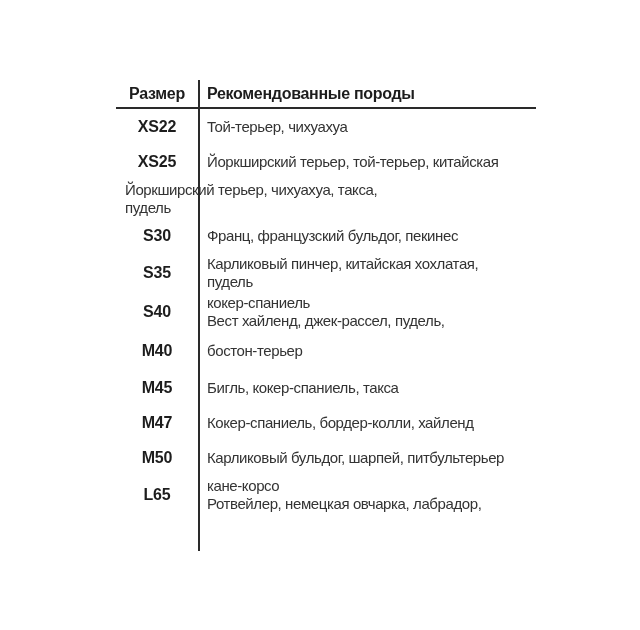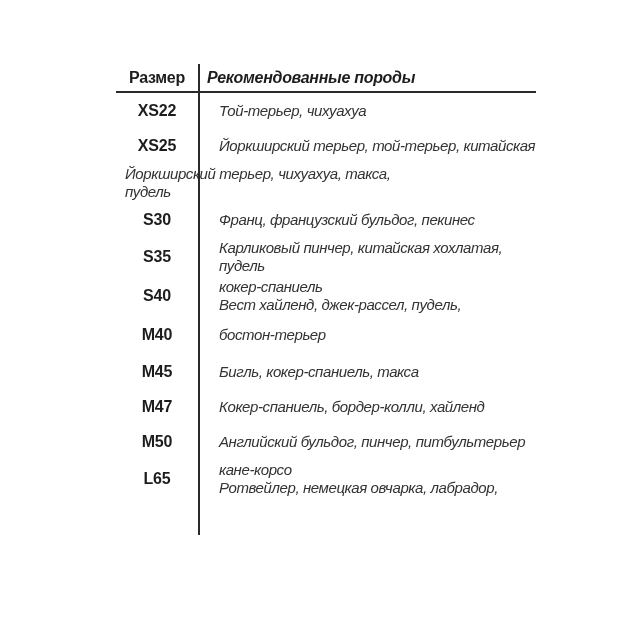--- a/index.html
+++ b/index.html
@@ -16,21 +16,21 @@
   }
   .page {
     position: absolute;
     width: 640px;
     height: 630px;
     background: #ffffff;
   }
   .size-table {
     position: absolute;
     left: 116px;
-    top: 64px;
+    top: 80px;
     width: 420px;
   }
   
   .vline {
     position: absolute;
     left: 82px;
     top: 0;
     width: 2px;
     height: 471px;
     background: #2a2a2a;
@@ -48,33 +48,31 @@
     align-items: center;
     justify-content: center;
     text-align: center;
   }
   .col-breeds {
     flex: 1 1 auto;
     padding-left: 9px;
     display: flex;
     flex-direction: column;
     justify-content: center;
-    font-style: italic;
   }
   .header-cell {
     font-weight: bold;
     font-size: 16px;
     color: #1d1d1d;
     letter-spacing: -0.3px;
     white-space: nowrap;
   }
   .row {
     display: flex;
     height: 35px;
-    gap: 12px;
   }
   .row.two-line {
     height: 39px;
   }
   .size-label {
     font-weight: bold;
     font-size: 16px;
     color: #1d1d1d;
     letter-spacing: -0.2px;
   }
@@ -169,21 +167,21 @@
           </div>
           <div class="col-breeds">
             <div class="breed-line">Кокер-спаниель, бордер-колли, хайленд</div>
           </div>
         </div>
         <div class="row">
           <div class="col-size">
             <span class="size-label">M50</span>
           </div>
           <div class="col-breeds">
-            <div class="breed-line">Английский бульдог, пинчер, питбультерьер</div>
+            <div class="breed-line">Карликовый бульдог, шарпей, питбультерьер</div>
           </div>
         </div>
         <div class="row two-line">
           <div class="col-size">
             <span class="size-label">L65</span>
           </div>
           <div class="col-breeds">
             <div class="breed-line">кане-корсо</div>
             <div class="breed-line">Ротвейлер, немецкая овчарка, лабрадор,</div>
           </div>

